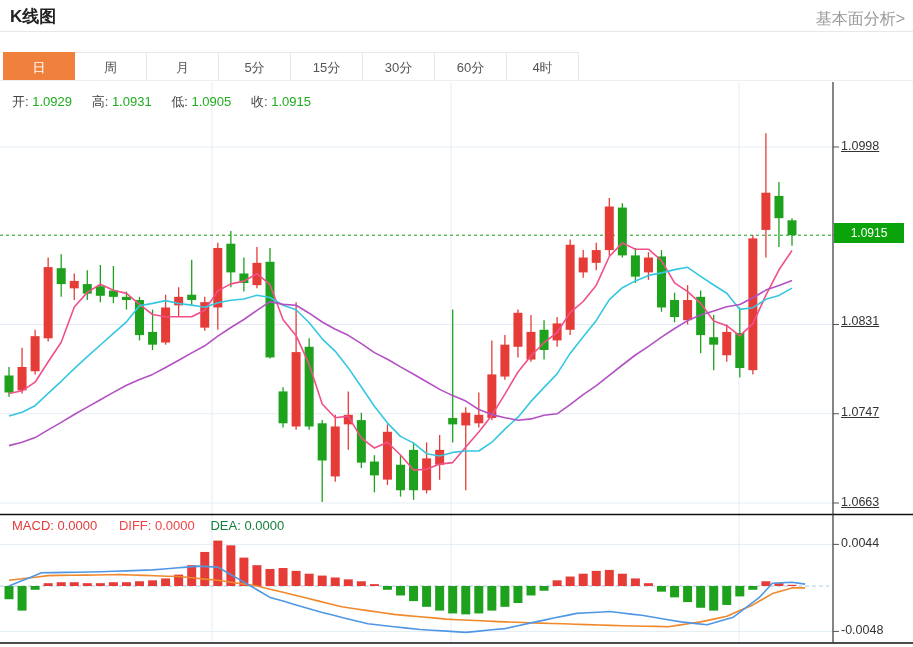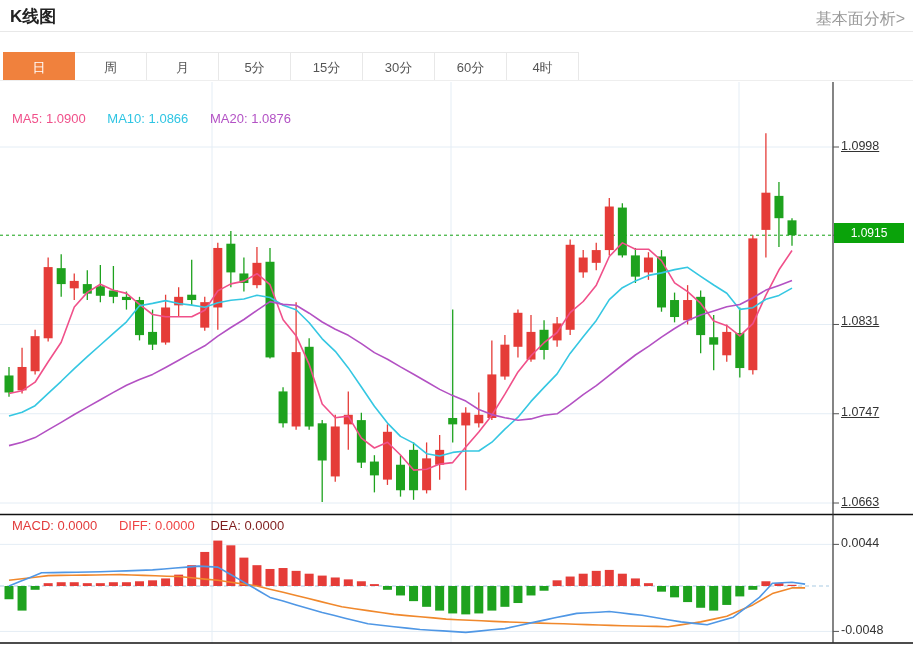--- a/index.html
+++ b/index.html
@@ -24,21 +24,21 @@
   #chart-svg{position:absolute;left:0;top:0;}
   .ptick{position:absolute;left:841px;font-size:12.5px;color:#333;text-decoration:underline;}
   .mtick{position:absolute;left:841px;font-size:12.5px;color:#333;}
   .p0{top:139px;} .p1{top:314px;} .p2{top:405px;} .p3{top:495px;}
   .m0{top:536px;} .m1{top:623px;}
   .badge{position:absolute;left:834px;top:223px;width:70px;height:20px;background:#0aa30a;
          color:#fff;font-size:12px;line-height:20px;text-align:center;}
   .macd-legend{position:absolute;left:12px;top:518px;font-size:13px;white-space:nowrap;}
   .macd-legend .ml{color:#e23b3b;margin-right:18px;text-align:center;}
   .macd-legend .df{color:#ef4444;margin-right:12px;}
-  .macd-legend .de{color:#7f1d1d;margin-top:25px;}
+  .macd-legend .de{color:#15803d;margin-top:25px;}
 </style>
 </head>
 <body>
 
 <div class="app">
 
   <div class="title">K线图</div>
   <a class="link">基本面分析&gt;</a>
   <div class="divider"></div>
 
@@ -259,26 +259,31 @@
       <line x1="833" y1="82" x2="833" y2="643" stroke="#333" stroke-width="1.2"></line>
       <line x1="833" y1="147" x2="839" y2="147" stroke="#555" stroke-width="1"></line>
       <line x1="833" y1="235.2041000000021" x2="839" y2="235.2041000000021" stroke="#555" stroke-width="1"></line>
       <line x1="833" y1="324.4709000000017" x2="839" y2="324.4709000000017" stroke="#555" stroke-width="1"></line>
       <line x1="833" y1="413.7377000000013" x2="839" y2="413.7377000000013" stroke="#555" stroke-width="1"></line>
       <line x1="833" y1="503.0045000000009" x2="839" y2="503.0045000000009" stroke="#555" stroke-width="1"></line>
       <line x1="833" y1="544.376" x2="839" y2="544.376" stroke="#555" stroke-width="1"></line>
       <line x1="833" y1="631.408" x2="839" y2="631.408" stroke="#555" stroke-width="1"></line>
     </svg>
 
-
-  <div class="legend2">
-    <span class="ma5"><span>MA5:</span> <span>1.0900</span></span>
-    <span class="ma10"><span>MA10:</span> <span>1.0866</span></span>
-    <span class="ma20"><span>MA20:</span> <span>1.0876</span></span>
+  <div class="legend1">
+    <span class="lb">开:</span>
+    <span class="vl">1.0929</span>
+    <span class="lb">高:</span>
+    <span class="vl">1.0931</span>
+    <span class="lb">低:</span>
+    <span class="vl">1.0905</span>
+    <span class="lb">收:</span>
+    <span class="vl">1.0915</span>
   </div>
+
 
   <div class="macd-legend">
     <span class="ml"><span>MACD:</span> <span>0.0000</span></span>
     <span class="df"><span>DIFF:</span> <span>0.0000</span></span>
     <span class="de"><span>DEA:</span> <span>0.0000</span></span>
   </div>
 
   <div class="ptick p0">1.0998</div>
   <div class="ptick p1">1.0831</div>
   <div class="ptick p2">1.0747</div>

